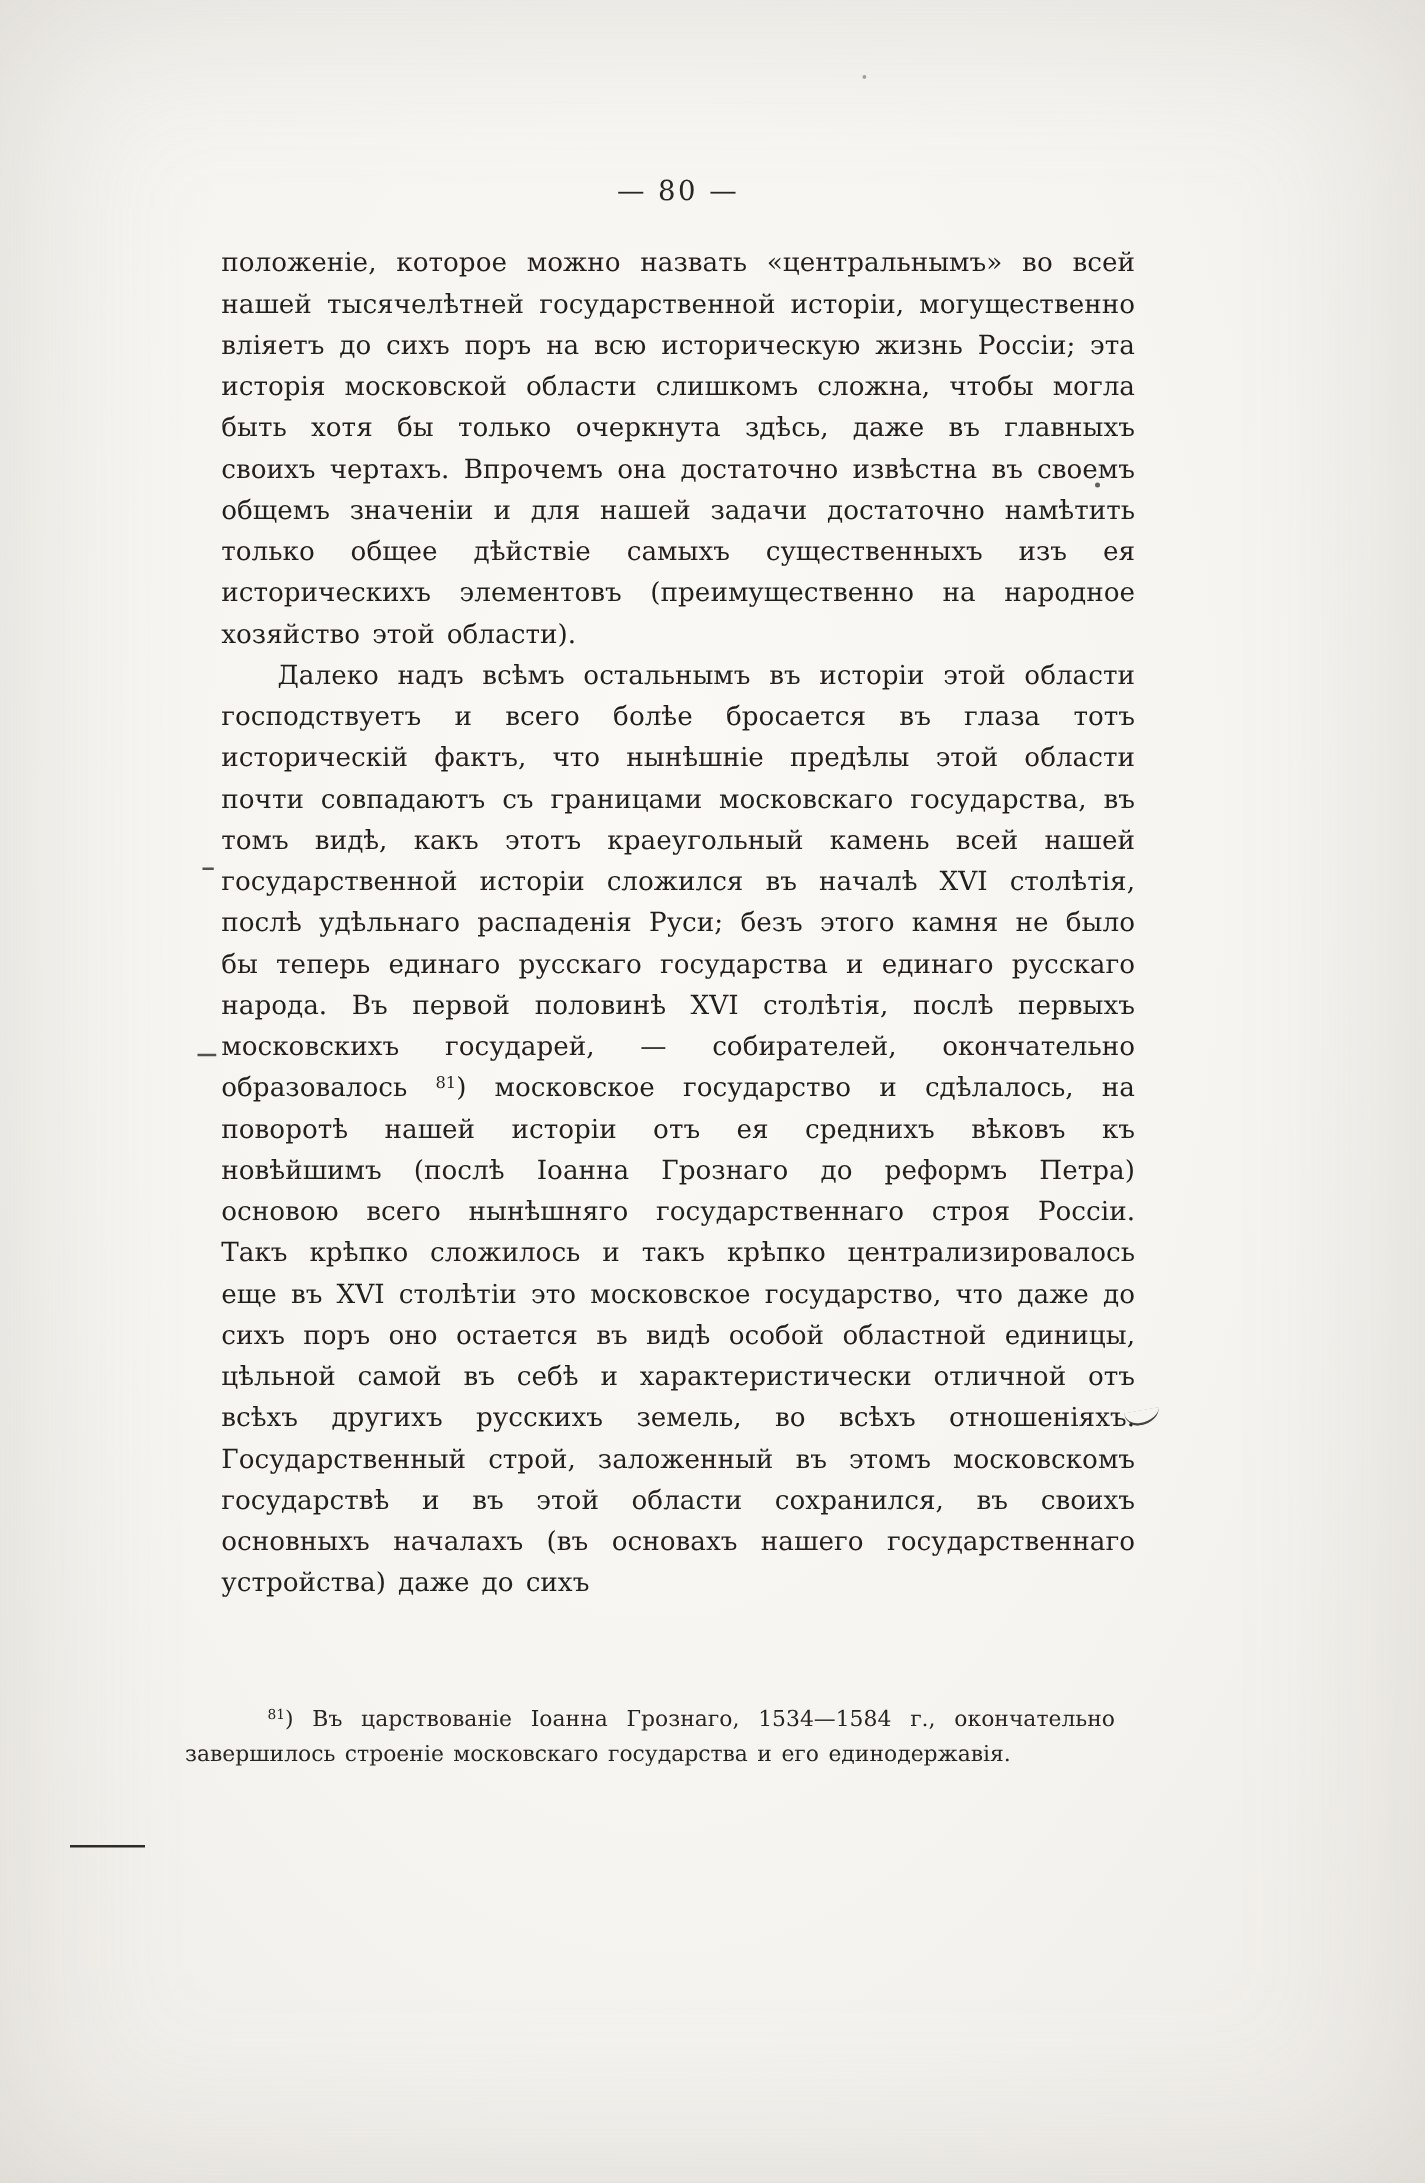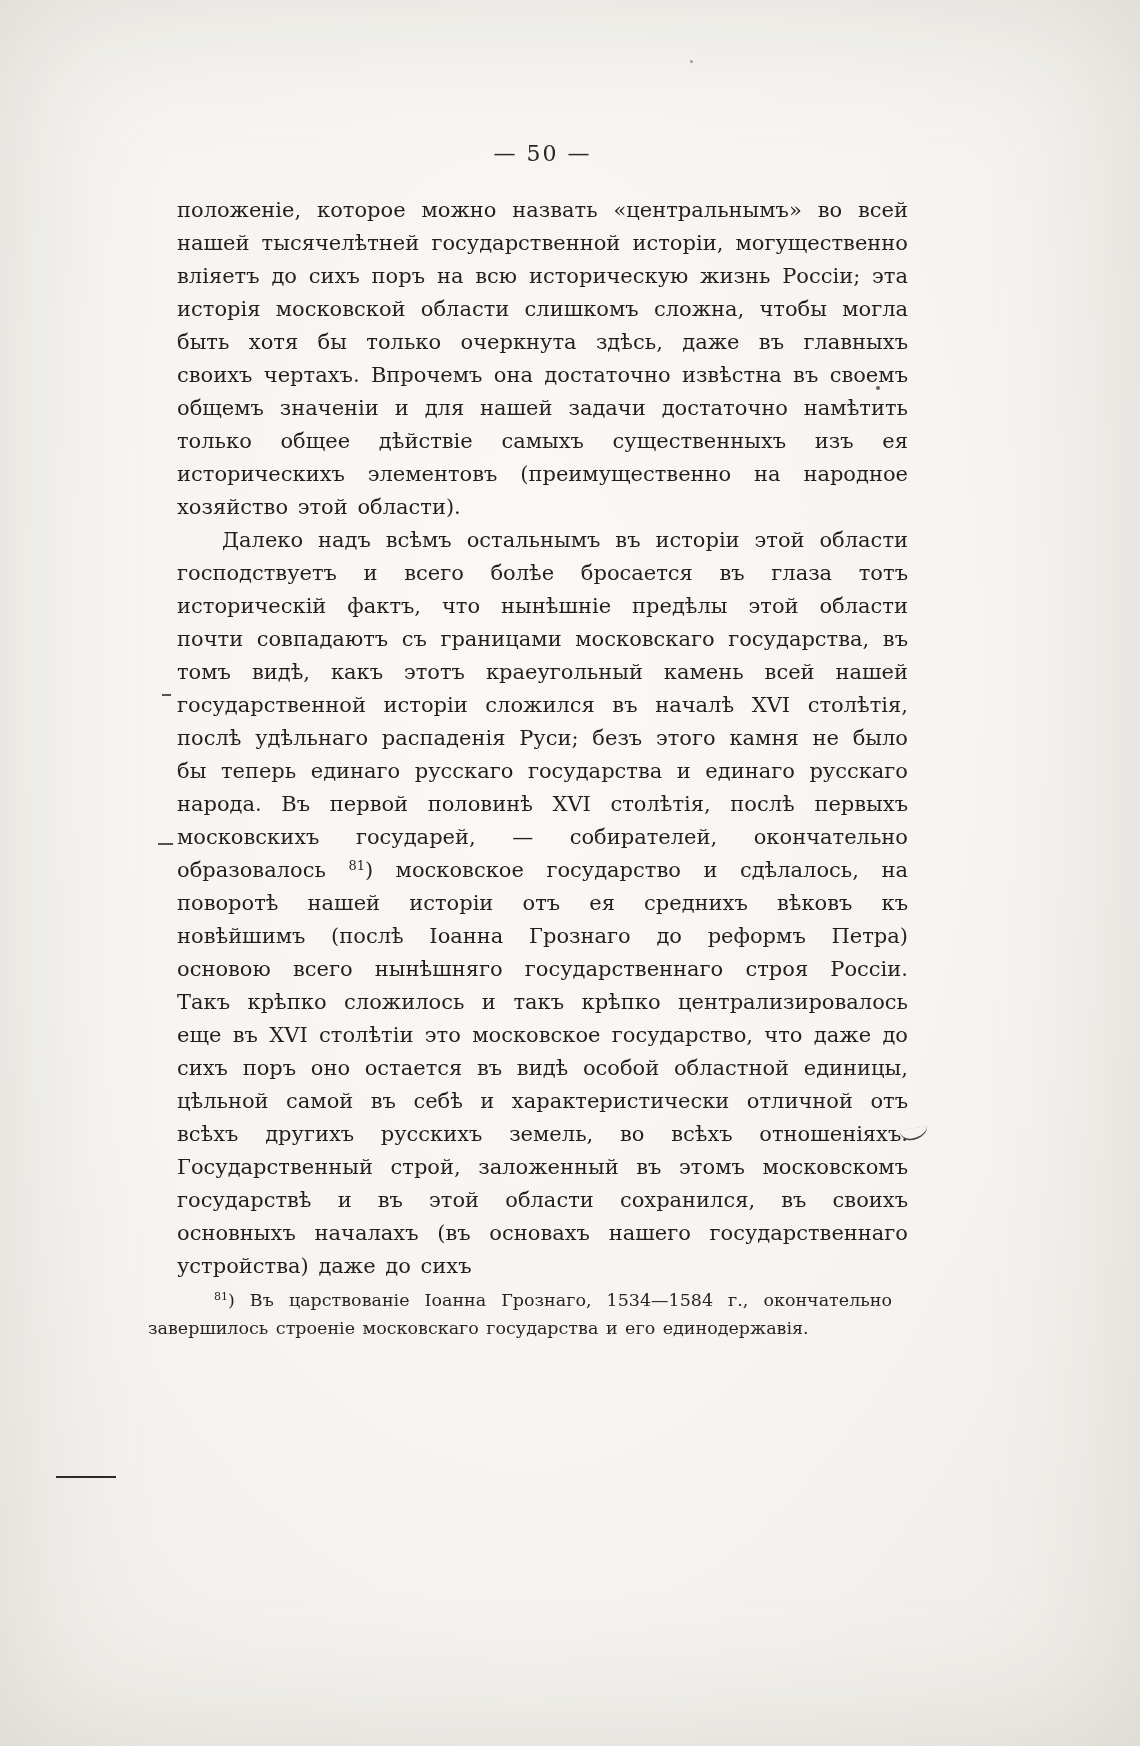--- a/index.html
+++ b/index.html
@@ -41,21 +41,21 @@
   .para { margin: 0; }
   .para.indent { text-indent: 45px; }
   .para .it { }
   sup.fnref {
     font-size: 13px;
     line-height: 0;
     vertical-align: 7px;
   }
   .footnote {
     position: absolute;
-    top: 1286px;
+    top: 1362px;
     left: 148px;
     width: 744px;
     font-size: 17.5px;
     line-height: 28px;
     text-align: justify;
     text-indent: 66px;
     word-spacing: 2px;
     color: #28241f;
   }
   .footnote sup.fnref { font-size: 11px; vertical-align: 6px; }
@@ -92,21 +92,21 @@
     border-bottom: 2px solid rgba(40, 36, 32, 0.85);
     border-radius: 0 0 60% 40% / 0 0 100% 100%;
     transform: rotate(-10deg);
   }
 </style>
 </head>
 <body>
 
 <div class="page">
 
-  <div class="pagenum">— 50 —</div>
+  <div class="pagenum">— 80 —</div>
 
   <div class="body-text">
 
     <p class="para"><span>положеніе, которое можно назвать </span><span class="it">«центральнымъ»</span><span> во всей нашей тысячелѣтней государственной исторіи, могущественно вліяетъ до сихъ поръ на всю историческую жизнь Россіи; эта исторія московской области слишкомъ сложна, чтобы могла быть хотя бы только очеркнута здѣсь, даже въ главныхъ своихъ чертахъ. Впрочемъ она достаточно извѣстна въ своемъ общемъ значеніи и для нашей задачи достаточно намѣтить только общее дѣйствіе самыхъ существенныхъ изъ ея историческихъ элементовъ (преимущественно на народное хозяйство этой области).</span></p>
 
     <p class="para indent"><span>Далеко надъ всѣмъ остальнымъ въ исторіи этой области господствуетъ и всего болѣе бросается въ глаза тотъ историческій фактъ, что нынѣшніе предѣлы этой области </span><span class="it">почти совпадаютъ съ границами московскаго государства,</span><span> въ томъ видѣ, какъ этотъ краеугольный камень всей нашей государственной исторіи сложился въ началѣ XVI столѣтія, послѣ удѣльнаго распаденія Руси; безъ этого камня не было бы теперь единаго русскаго государства и единаго русскаго народа. Въ первой половинѣ XVI столѣтія, послѣ первыхъ московскихъ государей, — собирателей, окончательно образовалось </span><sup class="fnref">81</sup><span>) московское государство и сдѣлалось, на поворотѣ нашей исторіи отъ ея среднихъ вѣковъ къ новѣйшимъ (послѣ Іоанна Грознаго до реформъ Петра) основою всего нынѣшняго государственнаго строя Россіи. Такъ крѣпко сложилось и такъ крѣпко централизировалось еще въ XVI столѣтіи это московское государство, что даже до сихъ поръ оно остается въ видѣ особой областной единицы, цѣльной самой въ себѣ и характеристически отличной отъ всѣхъ другихъ русскихъ земель, во всѣхъ отношеніяхъ. Государственный строй, заложенный въ этомъ московскомъ государствѣ и въ этой области сохранился, въ своихъ основныхъ началахъ (въ основахъ нашего государственнаго устройства) даже до сихъ</span></p>
 
   </div>
 
   <div class="footnote"><sup class="fnref">81</sup><span>) Въ царствованіе Іоанна Грознаго, 1534—1584 г., окончательно завершилось строеніе московскаго государства и его единодержавія.</span></div>

